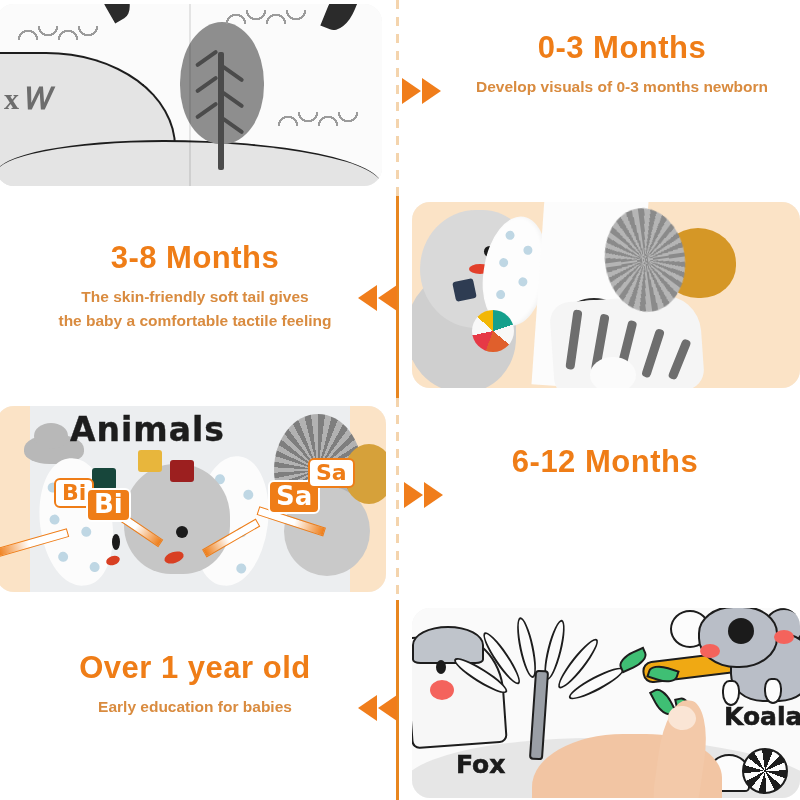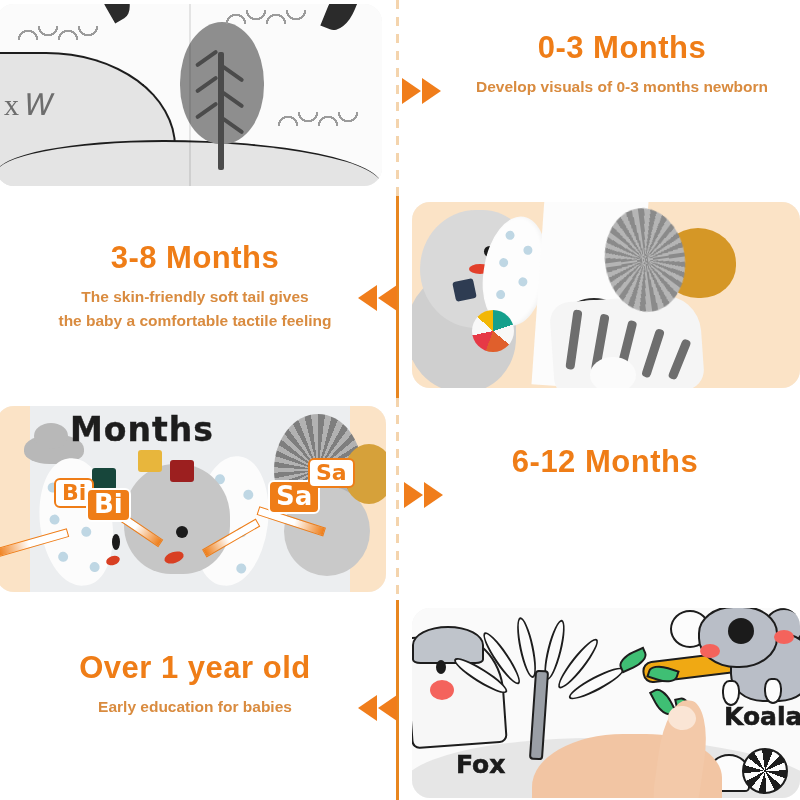--- a/index.html
+++ b/index.html
@@ -393,21 +393,21 @@
         <div class="bw-trunk"></div>
         <div class="branch" style="left:200px;top:60px;width:26px;transform:rotate(-35deg);"></div>
         <div class="branch" style="left:226px;top:60px;width:26px;transform:rotate(35deg);"></div>
         <div class="branch" style="left:200px;top:86px;width:26px;transform:rotate(-35deg);"></div>
         <div class="branch" style="left:226px;top:86px;width:26px;transform:rotate(35deg);"></div>
         <div class="branch" style="left:200px;top:112px;width:26px;transform:rotate(-35deg);"></div>
         <div class="branch" style="left:226px;top:112px;width:26px;transform:rotate(35deg);"></div>
         <div class="bw-wave" style="left:22px;top:22px;"></div>
         <div class="bw-wave" style="left:230px;top:6px;"></div>
         <div class="bw-wave" style="left:282px;top:108px;"></div>
-        <div class="bw-scribble" style="left:8px;top:84px;">x 𝑊</div>
+        <div class="bw-scribble" style="left:8px;top:78px;font-weight:bold;">x 𝑊</div>
         <div class="bw-leaf" style="left:332px;top:-18px;"></div>
         <div class="bw-leaf" style="left:106px;top:-30px;transform:rotate(-30deg);"></div>
         <div class="bw-seam"></div>
       </div>
     </div>
 
     <div class="arrows" style="left:402px;top:78px;">
       <div class="tri right"></div>
       <div class="tri right"></div>
     </div>
@@ -465,21 +465,21 @@
       </div>
     </div>
   </div>
 
   <div class="row">
 
     <div class="panel" style="left:-4px;top:406px;width:390px;height:186px;">
       <div class="toy3">
         <div class="t3-bookbg"></div>
         <div class="t3-cloud"></div>
-        <div class="t3-animals-word">Months</div>
+        <div class="t3-animals-word">Animals</div>
 
         <div class="t3-ear-l">
           <div class="dot" style="left:12px;top:22px;width:10px;height:10px;"></div>
           <div class="dot" style="left:40px;top:34px;width:10px;height:10px;"></div>
           <div class="dot" style="left:10px;top:54px;width:10px;height:10px;"></div>
           <div class="dot" style="left:40px;top:70px;width:10px;height:10px;"></div>
           <div class="dot" style="left:14px;top:92px;width:10px;height:10px;"></div>
           <div class="dot" style="left:44px;top:106px;width:10px;height:10px;"></div>
         </div>
         <div class="t3-ear-r">

